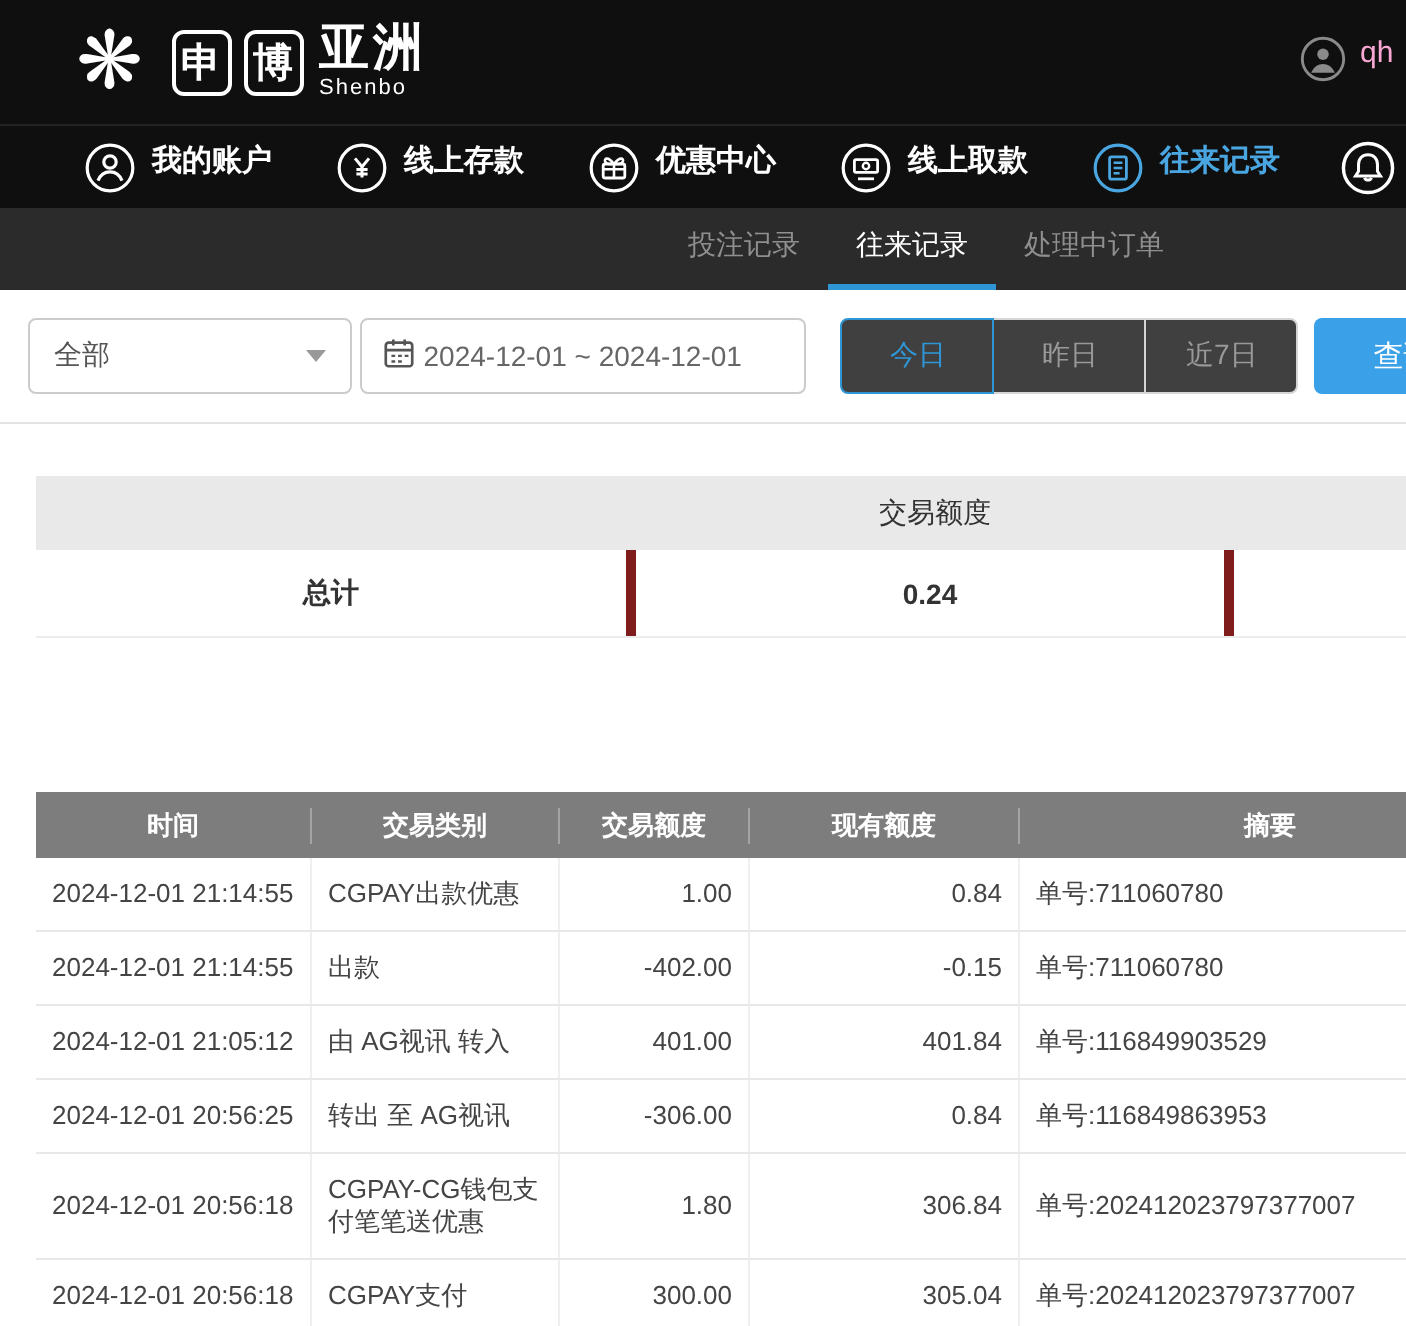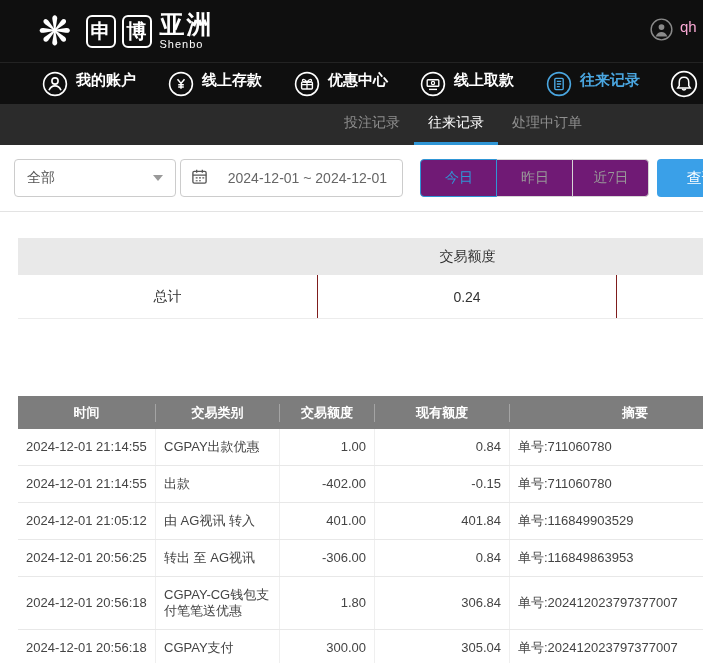--- a/index.html
+++ b/index.html
@@ -39,45 +39,45 @@
 
   
   .filters { background: #fff; padding: 14px; display: flex; align-items: center;
     border-bottom: 1px solid #e3e3e3; }
   .select { width: 164px; height: 38px; border: 1px solid #ccc; border-radius: 4px;
     display: flex; align-items: center; justify-content: space-between;
     padding: 0 12px; font-size: 14px; color: #555; cursor: pointer; background: #fff; }
   .caret { width: 0; height: 0; border-left: 5px solid transparent;
     border-right: 5px solid transparent; border-top: 6px solid #999; }
   .daterange { margin-left: 4px; width: 227px; height: 38px; border: 1px solid #ccc;
-    border-radius: 4px; display: flex; align-items: center; gap: 20px;
+    border-radius: 4px; display: flex; align-items: center; gap: 4px;
     padding: 0 10px; font-size: 14px; color: #666; cursor: pointer; background: #fff; }
   .btn-group { display: flex; margin-left: 17px; }
-  .qbtn { width: 77px; height: 38px; background: #701a75; border: 1px solid #d5d5d5;
+  .qbtn { width: 77px; height: 38px; background: #404040; border: 1px solid #d5d5d5;
     color: #999; font-size: 14px; cursor: pointer; margin-left: -1px;
-    font-family: Liberation Serif, serif; }
+    font-family: Liberation Sans, sans-serif; }
   .qbtn:first-child { margin-left: 0; border-radius: 4px 0 0 4px; }
   .qbtn:last-child { border-radius: 0 4px 4px 0; }
   .qbtn.active { border: 1px solid var(--accent-dark); color: var(--accent-dark);
     position: relative; z-index: 1; }
   .search-btn { margin-left: 8px; width: 90px; height: 38px; background: var(--accent);
     color: #fff; border: none; border-radius: 4px; font-size: 15px; cursor: pointer;
     font-family: inherit; }
 
   
   .summary { margin: 26px 0 0 18px; width: 742px; font-size: 14px; color: #333; }
   .sum-header { height: 37px; background: var(--summary-header-bg); display: flex;
     align-items: center; }
   .sum-row { height: 44px; display: flex; align-items: center;
     border-bottom: 1px solid #ececec; }
   .sc1 { width: 300px; text-align: center; }
   .sc2 { width: 299px; text-align: center; }
   .sc3 { flex: 1; }
-  .sum-row .sc1, .sum-row .sc2 { border-right: 1px solid #7f1d1d; height: 100%;
-    display: flex; align-items: center; justify-content: center; }
+  .sum-row .sc1, .sum-row .sc2 { border-right: 5px solid #7f1d1d; height: 100%;
+    display: flex; align-items: center; justify-content: center; font-weight: bold; }
 
   
   .datatable { margin: 77px 0 0 18px; width: 742px; font-size: 13px; color: #444; }
   .thead { display: flex; background: var(--table-header-bg); color: #fff;
     font-weight: bold; height: 33px; align-items: center; }
   .thead > div { text-align: center; padding: 0 8px;
     border-right: 1px solid rgba(255,255,255,0.3); }
   .thead > div:last-child { border-right: none; }
   .trow { display: flex; align-items: center; border-bottom: 1px solid #e8e8e8; }
   .trow > div { padding: 10px 8px; line-height: 16px; border-right: 1px solid #efefef;

